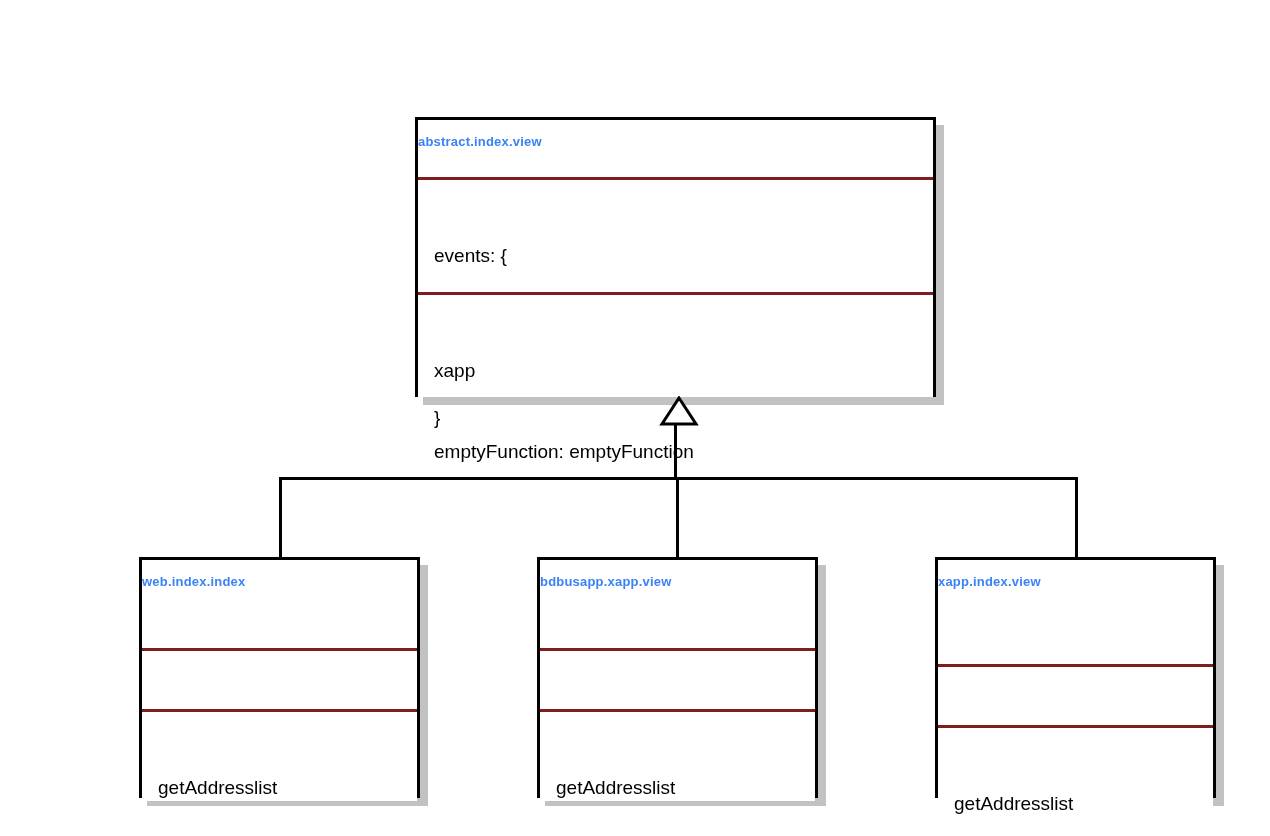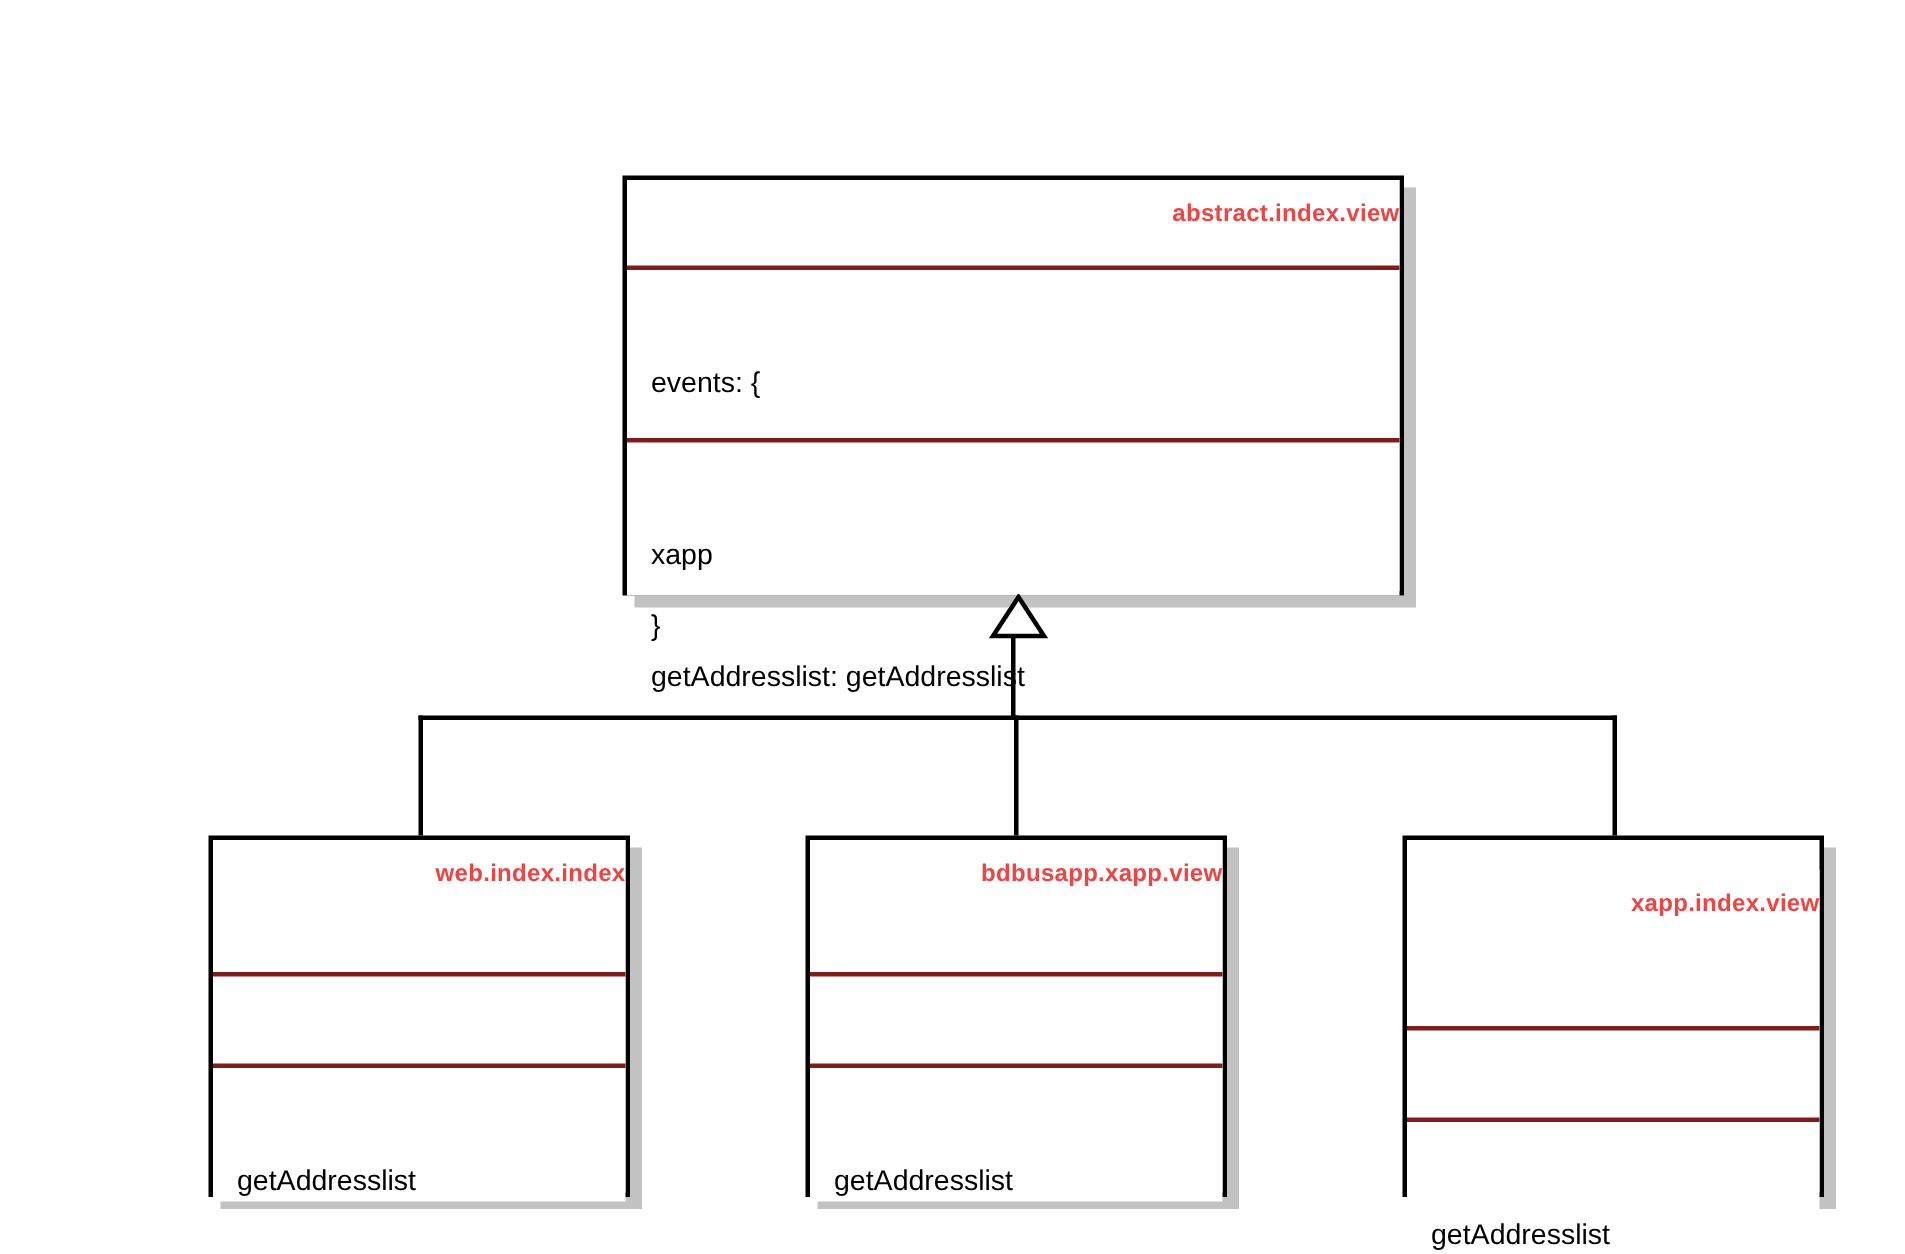--- a/index.html
+++ b/index.html
@@ -28,24 +28,24 @@
   }
   .compartment {
     box-sizing: border-box;
     position: relative;
     background: #ffffff;
   }
   .compartment + .compartment {
     border-top: 3px solid #7f1d1d;
   }
   .class-name {
-    text-align: right;
+    text-align: left;
     font-weight: bold;
-    font-size: 16px;
-    color: #ef4444;
+    font-size: 13px;
+    color: #3b82f6;
     letter-spacing: 0.2px;
     padding-top: 14px;
   }
   .member-list {
     font-size: 19px;
     color: #000000;
     padding: 9px 0 0 16px;
     line-height: 1.42;
     white-space: pre;
   }
@@ -85,21 +85,21 @@
       <div class="member-list">
         <div class="member-line">events: {</div>
         <div class="member-line">   'click #j_getAddresslist': 'getAddresslist'</div>
         <div class="member-line">}</div>
       </div>
     </div>
 
     <div class="compartment" style="height:105px;">
       <div class="member-list">
         <div class="member-line">xapp</div>
-        <div class="member-line">getAddresslist: getAddresslist</div>
+        <div class="member-line">emptyFunction: emptyFunction</div>
       </div>
     </div>
   </div>
 
   <svg class="arrow-triangle" style="left:659px; top:396px;" width="40" height="30" viewBox="0 0 40 30">
     <polygon points="20,2 37,28 3,28" fill="#ffffff" stroke="#000000" stroke-width="3"></polygon>
   </svg>
 
   <div class="conn conn-v" style="left:674px; top:422px; height:57px;"></div>
 
@@ -133,21 +133,21 @@
       <div class="member-list empty"></div>
     </div>
     <div class="compartment" style="height:92px;">
       <div class="member-list">
         <div class="member-line">getAddresslist</div>
       </div>
     </div>
   </div>
 
   <div class="uml-class" style="left:935px; top:557px; width:281px; height:241px;">
-    <div class="compartment" style="height:104px;margin-top:20px;">
+    <div class="compartment" style="height:104px;">
       <div class="class-name">xapp.index.view</div>
     </div>
     <div class="compartment" style="height:61px;">
       <div class="member-list empty"></div>
     </div>
     <div class="compartment" style="height:92px;">
       <div class="member-list">
         <div class="member-line">getAddresslist</div>
       </div>
     </div>

